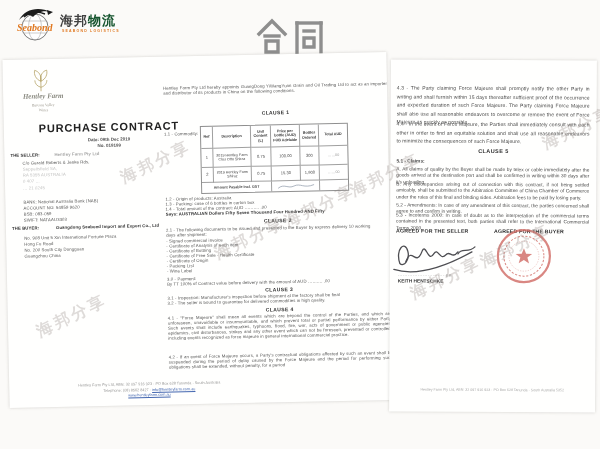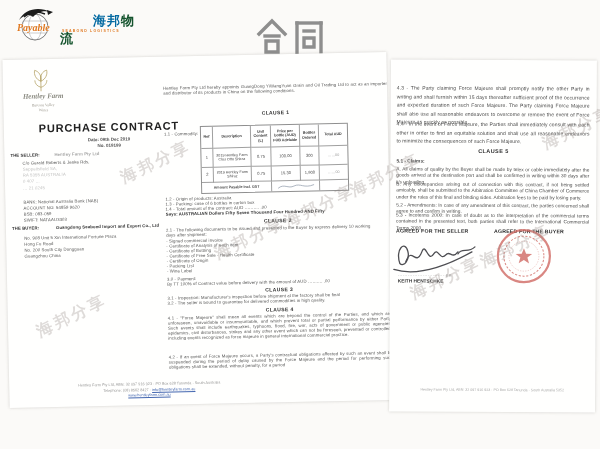--- a/index.html
+++ b/index.html
@@ -4,21 +4,21 @@
 <style>
   html,body{margin:0;padding:0;background:#fbfaf8;}
   .canvas{position:relative;width:600px;height:449px;background:#fbfaf8;overflow:hidden;
           font-family:"Liberation Sans",sans-serif;color:#444;}
   .abs{position:absolute;}
   .page{position:absolute;background:#fffffe;box-shadow:0 0 3px rgba(110,105,100,.3);}
   .vh{position:absolute;width:1px;height:1px;overflow:hidden;clip:rect(0 0 0 0);}
   
   .brand-cn{font-size:13px;font-weight:bold;letter-spacing:1px;}
   .brand-cn .o{color:#14532d;}
-  .brand-cn .d{color:#0369a1;margin-left:33px;}
+  .brand-cn .d{color:#404040;}
   .script{font-style:italic;font-weight:bold;color:#e07820;
           text-shadow:0 0 1px #fff,0 0 2px #fff;font-family:"Liberation Serif",serif;}
   .tagline{font-size:3.5px;color:#e07820;letter-spacing:1.2px;font-weight:bold;}
   
   .t{font-size:4.3px;line-height:1.18;color:#555;letter-spacing:.1px;}
   .tj{text-align:justify;}
   .b{font-weight:bold;color:#333;}
   .clause{font-size:5px;font-weight:bold;color:#2e2e2e;text-align:center;letter-spacing:.4px;}
   .faded{opacity:.38;}
   .heading{font-size:11px;font-weight:bold;color:#222;letter-spacing:.8px;text-align:center;}
@@ -57,21 +57,21 @@
 
   <div class="abs" style="left:16px;top:5px;width:120px;height:44px;">
     <svg class="abs" style="left:0;top:0;" width="40" height="42" viewBox="0 0 40 42">
       <circle cx="19" cy="22" r="13" fill="#ffffff" stroke="#6b6b6b" stroke-width="0.9"></circle>
       <path d="M6,22 h26 M8,16 h22 M8,28 h22" stroke="#9a9a9a" stroke-width="0.5" fill="none"></path>
       <ellipse cx="19" cy="22" rx="6.5" ry="13" fill="none" stroke="#9a9a9a" stroke-width="0.5"></ellipse>
       <path d="M3,15 C9,4 22,1 35,7 C26,5 21,8 17,12 C12,8 7,11 3,15 Z" fill="#1c1c1c"></path>
       <path d="M31,5 l6,2 -5,3 z" fill="#1c1c1c"></path>
       <path d="M8,12 C14,7 22,6 29,9" stroke="#1c1c1c" stroke-width="1.4" fill="none"></path>
     </svg>
-    <span class="abs script" style="left:1px;top:17px;font-size:10px;">Payable</span>
+    <span class="abs script" style="left:1px;top:17px;font-size:10px;">Seabond</span>
     <div class="abs brand-cn" style="left:44px;top:7px;">
       <span class="d">海邦</span><span class="o">物流</span>
     </div>
     <div class="abs tagline" style="left:46px;top:24px;">SEABOND LOGISTICS</div>
   </div>
 
   <div class="abs" style="left:256px;top:18px;width:80px;height:38px;">
     <span class="vh">合同</span>
     <svg width="70" height="38" viewBox="0 0 70 38">
       <g stroke="#8e8e8e" stroke-width="3.4" fill="none" stroke-linecap="square">

